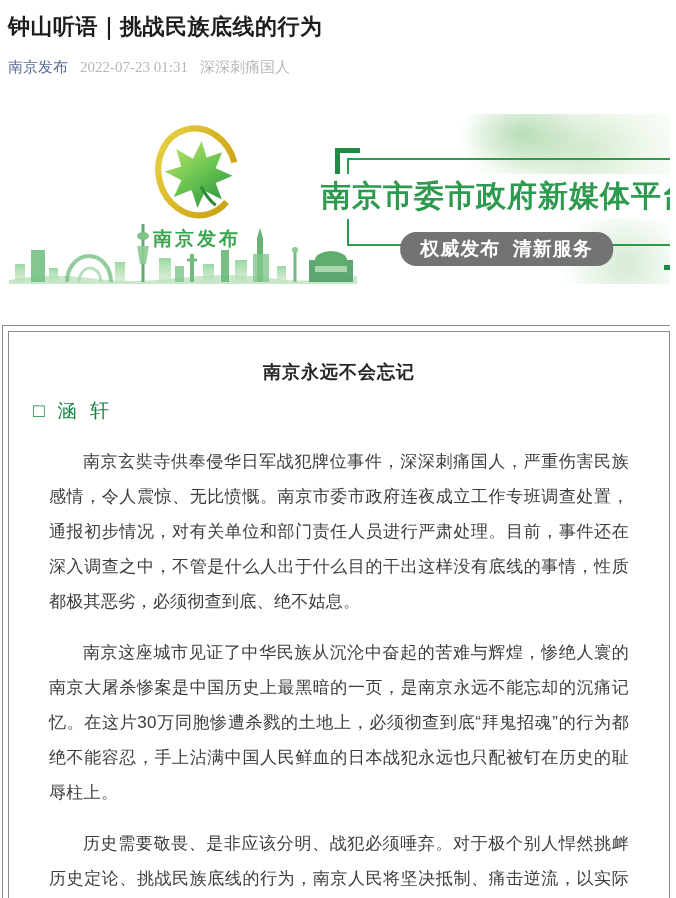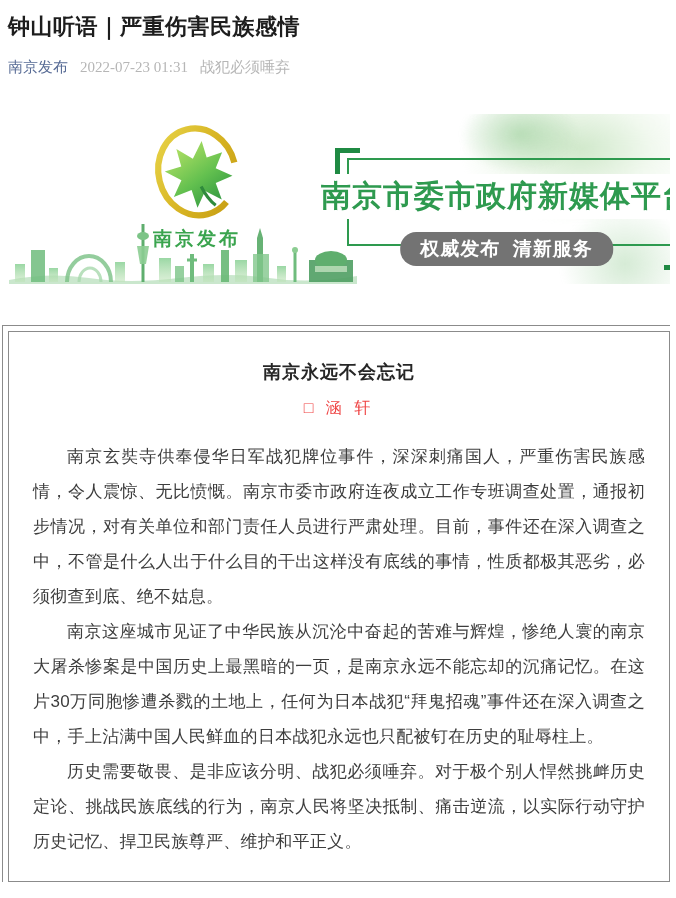--- a/index.html
+++ b/index.html
@@ -58,37 +58,37 @@
   }
   .box-inner{
     border:1px solid #8b8b8b;
     padding:16px 24px 22px 24px;background:#fff;
   }
   .article-title{
     text-align:center;font-size:18px;font-weight:700;color:#262626;
     margin:12px 0 14px 0;letter-spacing:1px;
   }
   .article-author{
-    text-align:center;font-size:16px;color:#ef4444;margin:0 0 20px 0;
+    font-size:19px;color:#15803d;margin:0 0 20px 0;
     letter-spacing:4px;white-space:pre;
   }
   .article-body p{
-    margin:0;font-size:17px;line-height:35px;color:#3d3d3d;
+    margin:16px;font-size:17px;line-height:35px;color:#3d3d3d;
     text-align:justify;text-indent:2em;letter-spacing:.3px;
   }
 </style>
 </head>
 <body>
 
 <div class="header">
-  <h1 class="page-title">钟山听语｜严重伤害民族感情</h1>
+  <h1 class="page-title">钟山听语｜挑战民族底线的行为</h1>
   <div class="byline">
     <span class="account">南京发布</span>
     <span class="meta">2022-07-23 01:31</span>
-    <span class="meta">战犯必须唾弃</span>
+    <span class="meta">深深刺痛国人</span>
   </div>
 </div>
 
 <div class="banner">
   <div class="blob b1"></div>
   <div class="blob b2"></div>
   <div class="blob b3"></div>
 
   <div class="logo">
     <svg width="104" height="104" viewBox="0 0 100 100">
@@ -160,17 +160,17 @@
     <div class="pill">权威发布  清新服务</div>
   </div>
 </div>
 
 <div class="box-outer">
   <div class="box-inner">
     <div class="article-title">南京永远不会忘记</div>
     <div class="article-author">□ 涵 轩</div>
     <div class="article-body">
       <p>南京玄奘寺供奉侵华日军战犯牌位事件，深深刺痛国人，严重伤害民族感情，令人震惊、无比愤慨。南京市委市政府连夜成立工作专班调查处置，通报初步情况，对有关单位和部门责任人员进行严肃处理。目前，事件还在深入调查之中，不管是什么人出于什么目的干出这样没有底线的事情，性质都极其恶劣，必须彻查到底、绝不姑息。</p>
-      <p>南京这座城市见证了中华民族从沉沦中奋起的苦难与辉煌，惨绝人寰的南京大屠杀惨案是中国历史上最黑暗的一页，是南京永远不能忘却的沉痛记忆。在这片30万同胞惨遭杀戮的土地上，任何为日本战犯“拜鬼招魂”事件还在深入调查之中，手上沾满中国人民鲜血的日本战犯永远也只配被钉在历史的耻辱柱上。</p>
+      <p>南京这座城市见证了中华民族从沉沦中奋起的苦难与辉煌，惨绝人寰的南京大屠杀惨案是中国历史上最黑暗的一页，是南京永远不能忘却的沉痛记忆。在这片30万同胞惨遭杀戮的土地上，必须彻查到底“拜鬼招魂”的行为都绝不能容忍，手上沾满中国人民鲜血的日本战犯永远也只配被钉在历史的耻辱柱上。</p>
       <p>历史需要敬畏、是非应该分明、战犯必须唾弃。对于极个别人悍然挑衅历史定论、挑战民族底线的行为，南京人民将坚决抵制、痛击逆流，以实际行动守护历史记忆、捍卫民族尊严、维护和平正义。</p>
     </div>
   </div>
 </div>
 
 </body></html>

